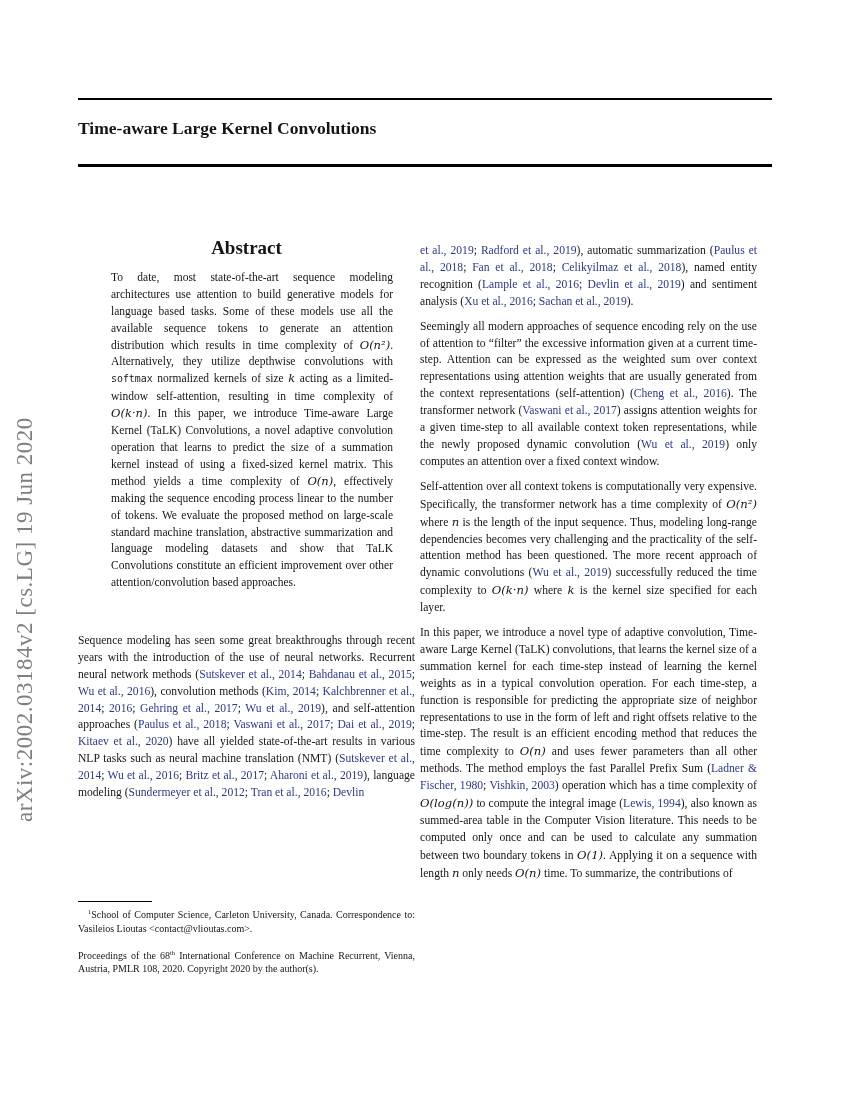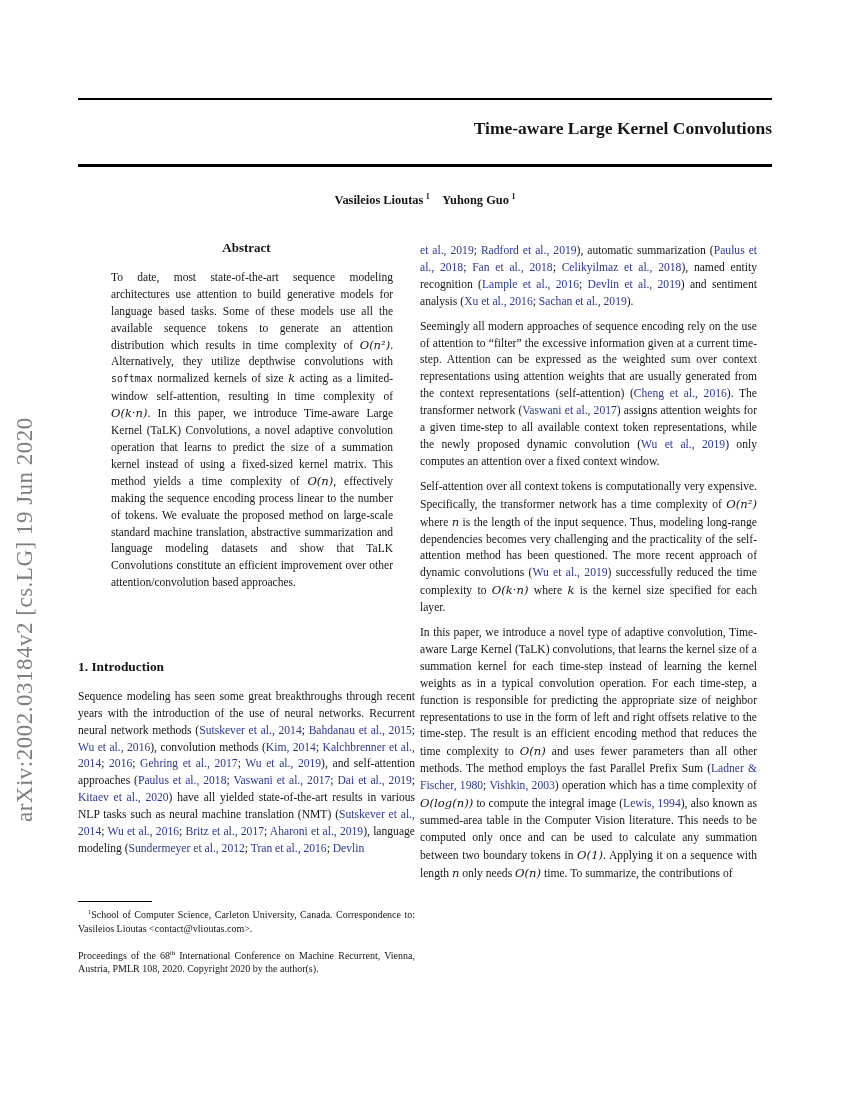--- a/index.html
+++ b/index.html
@@ -38,21 +38,21 @@
     position: absolute;
     left: 78px; top: 164px;
     width: 694px; height: 3px;
     background: #000;
   }
 
   .paper-title {
     position: absolute;
     left: 78px; top: 118px;
     width: 694px;
-    text-align: right;
+    text-align: left;
     font-size: 17.5px;
     font-weight: bold;
   }
 
   .authors-line {
     position: absolute;
     left: 78px; top: 193px;
     width: 694px;
     text-align: center;
     font-size: 12.4px;
@@ -65,21 +65,21 @@
     width: 337px;
     text-align: justify;
     font-size: 11.6px;
     line-height: 16.9px;
   }
   .col-left  { left: 78px;  top: 238px; height: 663px; overflow: hidden; }
   .col-right { left: 420px; top: 243px; height: 768px; overflow: hidden; }
 
   .abstract-heading {
     text-align: center;
-    font-size: 13px;
+    font-size: 19px;
     font-weight: bold;
     margin: 2px 0 12px 0;
   }
   .abstract-body {
     margin: 0 22px 0 33px;
     font-size: 11.5px;
     line-height: 16.9px;
     min-height: 364px;
   }
   .section-heading {
@@ -120,26 +120,24 @@
 <div class="page">
 
   <div class="arxiv-watermark">arXiv:2002.03184v2  [cs.LG]  19 Jun 2020</div>
 
   <div class="rule-top"></div>
 
   <h1 class="paper-title" style="margin:0; font-size:17.5px;">Time-aware Large Kernel Convolutions</h1>
 
   <div class="rule-bottom"></div>
 
-  <div class="authors-line"><span>Vasileios Lioutas </span><span class="seg-sup">1</span><span>  </span><span>Yuhong Guo </span><span class="seg-sup">1</span></div>
 
   <div class="col col-left">
     <div class="abstract-heading">Abstract</div>
     <div class="abstract-body"><span>To date, most state-of-the-art sequence modeling architectures use attention to build generative models for language based tasks. Some of these models use all the available sequence tokens to generate an attention distribution which results in time complexity of </span><span class="seg-math">O(n²)</span><span>. Alternatively, they utilize depthwise convolutions with </span><span class="seg-mono">softmax</span><span> normalized kernels of size </span><span class="seg-math">k</span><span> acting as a limited-window self-attention, resulting in time complexity of </span><span class="seg-math">O(k·n)</span><span>. In this paper, we introduce Time-aware Large Kernel (TaLK) Convolutions, a novel adaptive convolution operation that learns to predict the size of a summation kernel instead of using a fixed-sized kernel matrix. This method yields a time complexity of </span><span class="seg-math">O(n)</span><span>, effectively making the sequence encoding process linear to the number of tokens. We evaluate the proposed method on large-scale standard machine translation, abstractive summarization and language modeling datasets and show that TaLK Convolutions constitute an efficient improvement over other attention/convolution based approaches.</span></div>
-    <div class="section-heading">1. Introduction</div>
     <div class="para"><span>Sequence modeling has seen some great breakthroughs through recent years with the introduction of the use of neural networks. Recurrent neural network methods (</span><span class="seg-cite">Sutskever et al., 2014</span><span>; </span><span class="seg-cite">Bahdanau et al., 2015</span><span>; </span><span class="seg-cite">Wu et al., 2016</span><span>), convolution methods (</span><span class="seg-cite">Kim, 2014</span><span>; </span><span class="seg-cite">Kalchbrenner et al., 2014</span><span>; </span><span class="seg-cite">2016</span><span>; </span><span class="seg-cite">Gehring et al., 2017</span><span>; </span><span class="seg-cite">Wu et al., 2019</span><span>), and self-attention approaches (</span><span class="seg-cite">Paulus et al., 2018</span><span>; </span><span class="seg-cite">Vaswani et al., 2017</span><span>; </span><span class="seg-cite">Dai et al., 2019</span><span>; </span><span class="seg-cite">Kitaev et al., 2020</span><span>) have all yielded state-of-the-art results in various NLP tasks such as neural machine translation (NMT) (</span><span class="seg-cite">Sutskever et al., 2014</span><span>; </span><span class="seg-cite">Wu et al., 2016</span><span>; </span><span class="seg-cite">Britz et al., 2017</span><span>; </span><span class="seg-cite">Aharoni et al., 2019</span><span>), language modeling (</span><span class="seg-cite">Sundermeyer et al., 2012</span><span>; </span><span class="seg-cite">Tran et al., 2016</span><span>; </span><span class="seg-cite">Devlin</span></div>
   </div>
 
   <div class="footnote-block">
     <div class="footnote-rule"></div>
     <div class="footnote-text"><span class="seg-sup">1</span><span>School of Computer Science, Carleton University, Canada. Correspondence to: Vasileios Lioutas &lt;contact@vlioutas.com&gt;.</span></div>
     <div class="proceedings"><span class="seg-italic">Proceedings of the 68</span><span class="seg-italic seg-sup">th</span><span class="seg-italic"> International Conference on Machine Recurrent</span><span>, Vienna, Austria, PMLR 108, 2020. Copyright 2020 by the author(s).</span></div>
   </div>
 
   <div class="col col-right">

